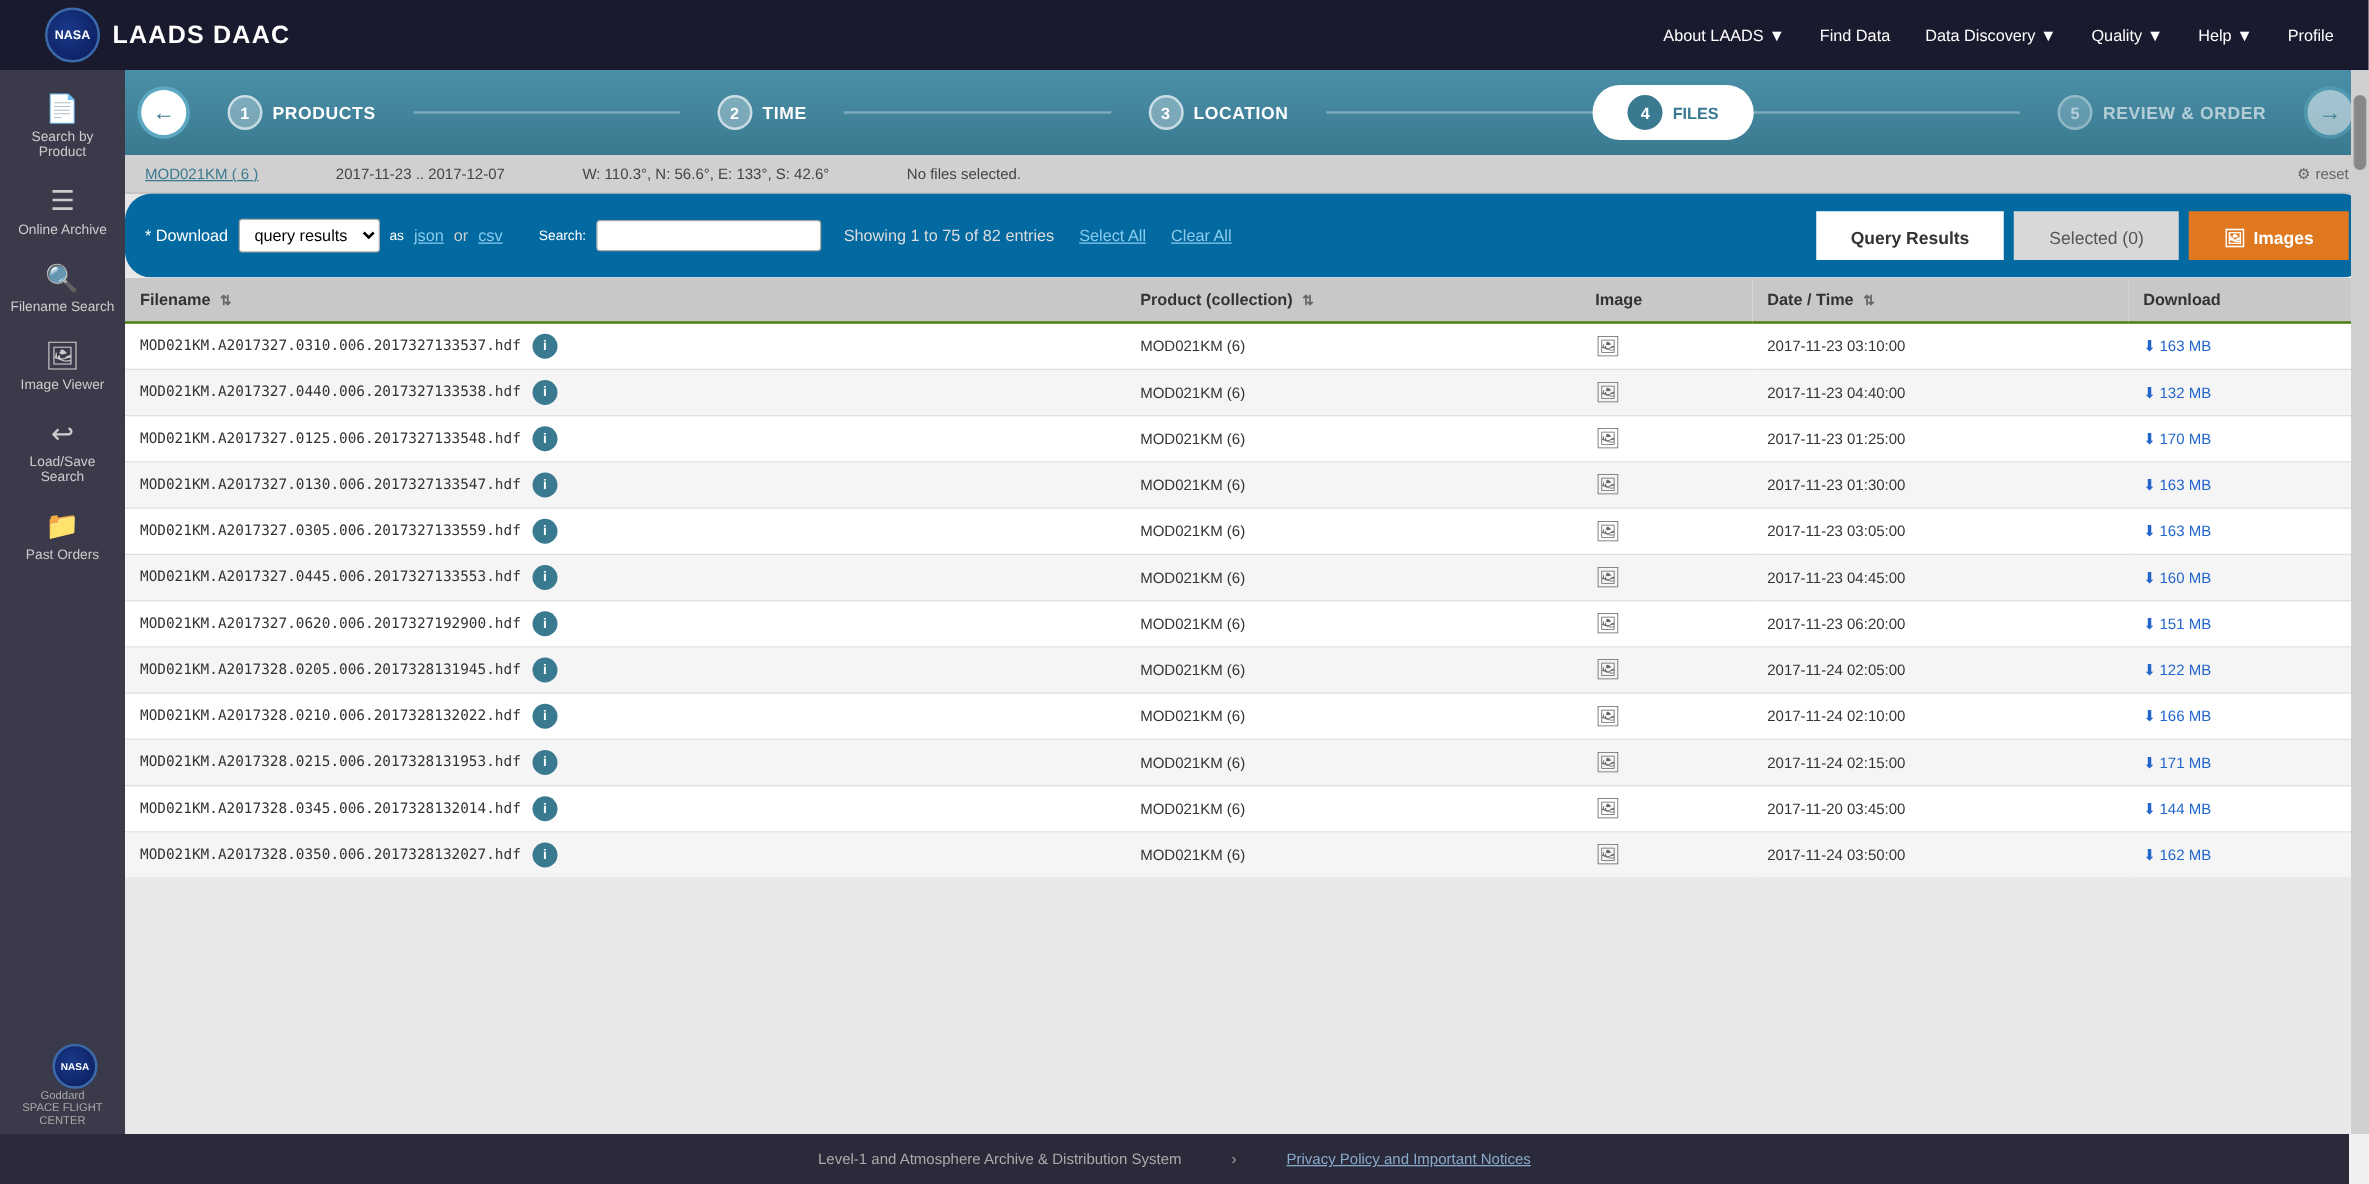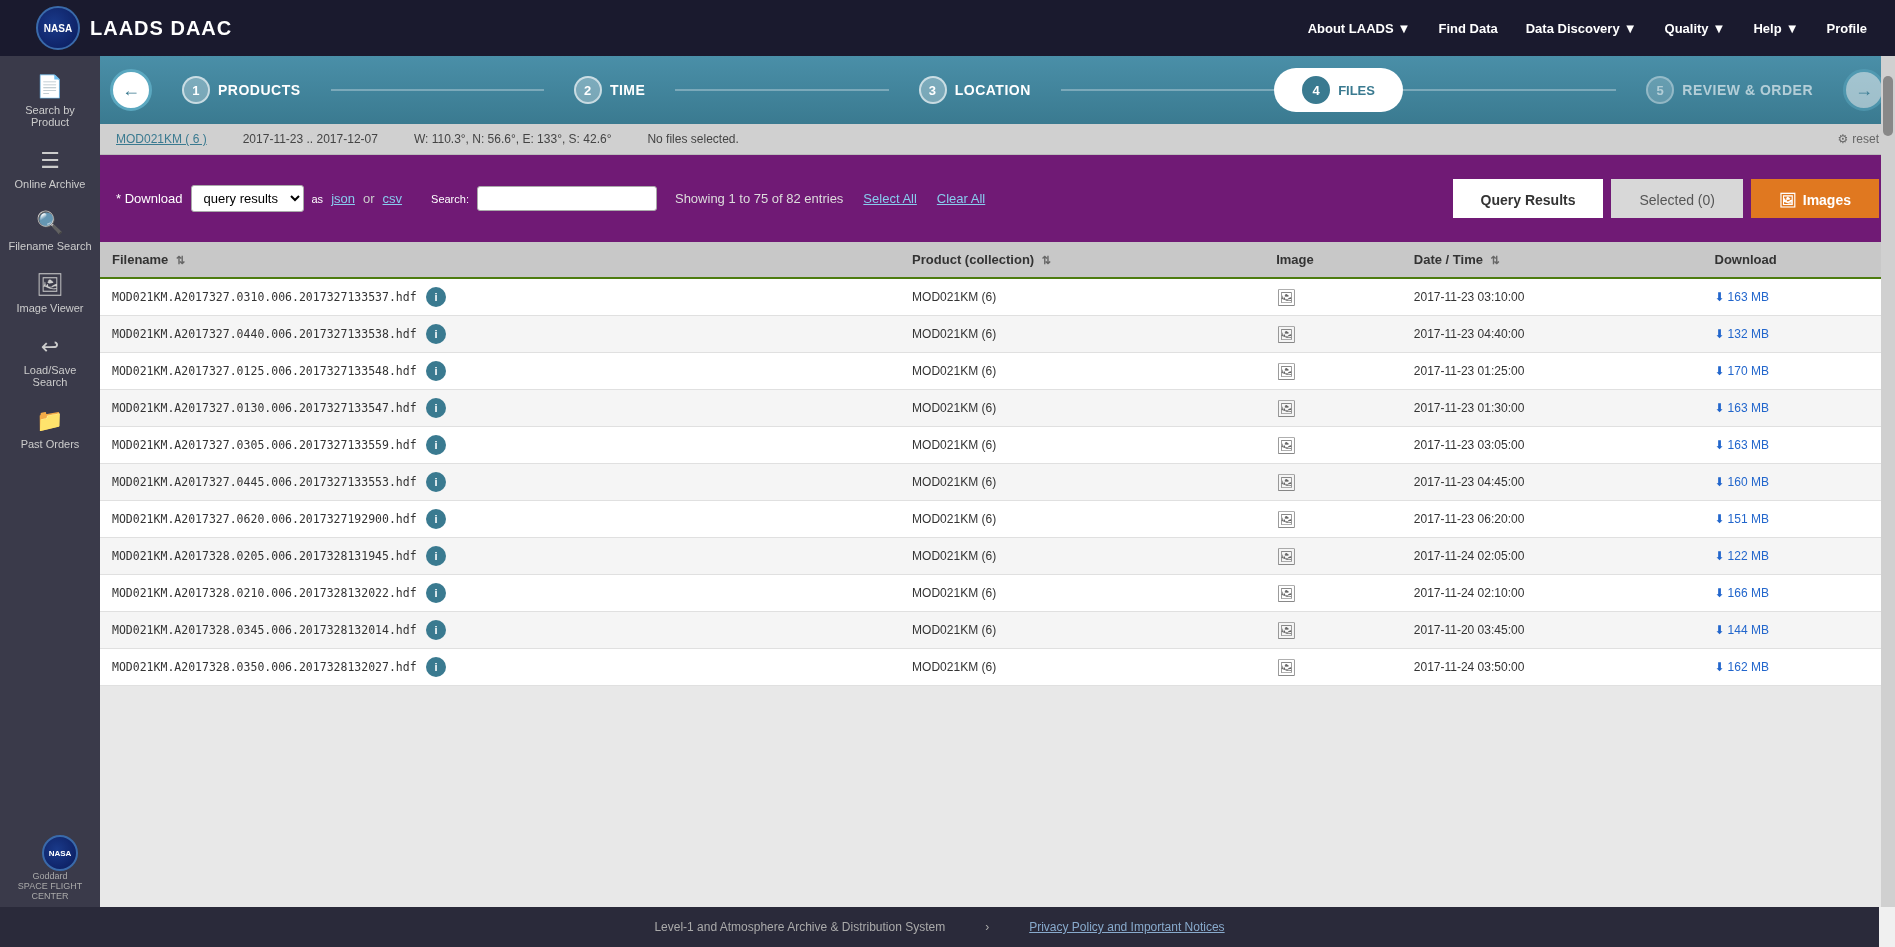--- a/index.html
+++ b/index.html
@@ -33,21 +33,20 @@
       color: white; font-size: 20px; font-weight: bold; letter-spacing: 1px;
     }
     .top-nav-links {
       display: flex; align-items: center; gap: 4px;
       margin-left: auto;
     }
     .top-nav-links a {
       color: white; text-decoration: none; padding: 8px 12px;
       font-size: 13px; display: flex; align-items: center; gap: 4px;
       cursor: pointer;
-      font-weight: bold;
     }
 
     
     .sidebar {
       position: fixed; left: 0; top: 56px; bottom: 40px;
       width: 100px; background: #3a3a4a; color: white;
       display: flex; flex-direction: column; align-items: center;
       padding-top: 8px; z-index: 10;
     }
     .sidebar-item {
@@ -105,21 +104,21 @@
       padding: 8px 28px; display: flex; align-items: center; gap: 8px;
       color: #3a7a90; font-weight: bold;
     }
     .wizard-step-files .wizard-step-num { background: #3a7a90; color: white; border-color: #3a7a90; }
     .step-divider { flex: 1; height: 2px; background: rgba(255,255,255,0.3); }
 
     
     .breadcrumb-bar {
       background: #d0d0d0;
       display: flex; align-items: center;
-      padding: 8px 16px; gap: 36px;
+      padding: 8px 16px; gap: 62px;
       border-bottom: 1px solid #bbb;
     }
     .breadcrumb-item { font-size: 12px; color: #444; }
     .breadcrumb-item.link { color: #3a7a90; text-decoration: underline; cursor: pointer; }
     .reset-btn {
       margin-left: auto; font-size: 12px; color: #666;
       cursor: pointer; display: flex; align-items: center; gap: 4px;
     }
     .download-select {
       background: white; border: 1px solid #aaa;
@@ -295,21 +294,21 @@
     <span class="breadcrumb-item link">MOD021KM ( 6 )</span>
     <span class="breadcrumb-item">2017-11-23 .. 2017-12-07</span>
     <span class="breadcrumb-item">W: 110.3°, N: 56.6°, E: 133°, S: 42.6°</span>
     <span class="breadcrumb-item">No files selected.</span>
     <div class="reset-btn">
       <span>⚙</span>
       <span>reset</span>
     </div>
   </div>
 
-  <div style="background:#701a75; display:flex; align-items:center; padding: 24px 16px; gap:8px;">
+  <div style="background:#0369a1; display:flex; align-items:center; padding: 14px 16px; gap:8px;border-radius:21px;">
     <span style="color:white;font-size:13px;">* Download</span>
     <select class="download-select">
       <option>query results</option>
     </select>
     <span style="color:white;font-size:11px;">as</span>
     <a class="toolbar-link">json</a>
     <span style="color:#ccc;font-size:13px;">or</span>
     <a class="toolbar-link">csv</a>
     <span class="search-label">Search:</span>
     <input class="search-input" type="text" style="">
@@ -468,20 +467,34 @@
       <td><span class="image-icon">🖼</span></td>
       <td>2017-11-24 02:10:00</td>
       <td>
         <a class="download-link">
           <span>⬇</span> 166 MB
         </a>
       </td>
     </tr>
           <tr>
       <td>
+        <span class="filename-cell">MOD021KM.A2017328.0215.006.2017328131953.hdf</span>
+        <span class="info-btn">i</span>
+      </td>
+      <td>MOD021KM (6)</td>
+      <td><span class="image-icon">🖼</span></td>
+      <td>2017-11-24 02:15:00</td>
+      <td>
+        <a class="download-link">
+          <span>⬇</span> 171 MB
+        </a>
+      </td>
+    </tr>
+          <tr>
+      <td>
         <span class="filename-cell">MOD021KM.A2017328.0345.006.2017328132014.hdf</span>
         <span class="info-btn">i</span>
       </td>
       <td>MOD021KM (6)</td>
       <td><span class="image-icon">🖼</span></td>
       <td>2017-11-20 03:45:00</td>
       <td>
         <a class="download-link">
           <span>⬇</span> 144 MB
         </a>

